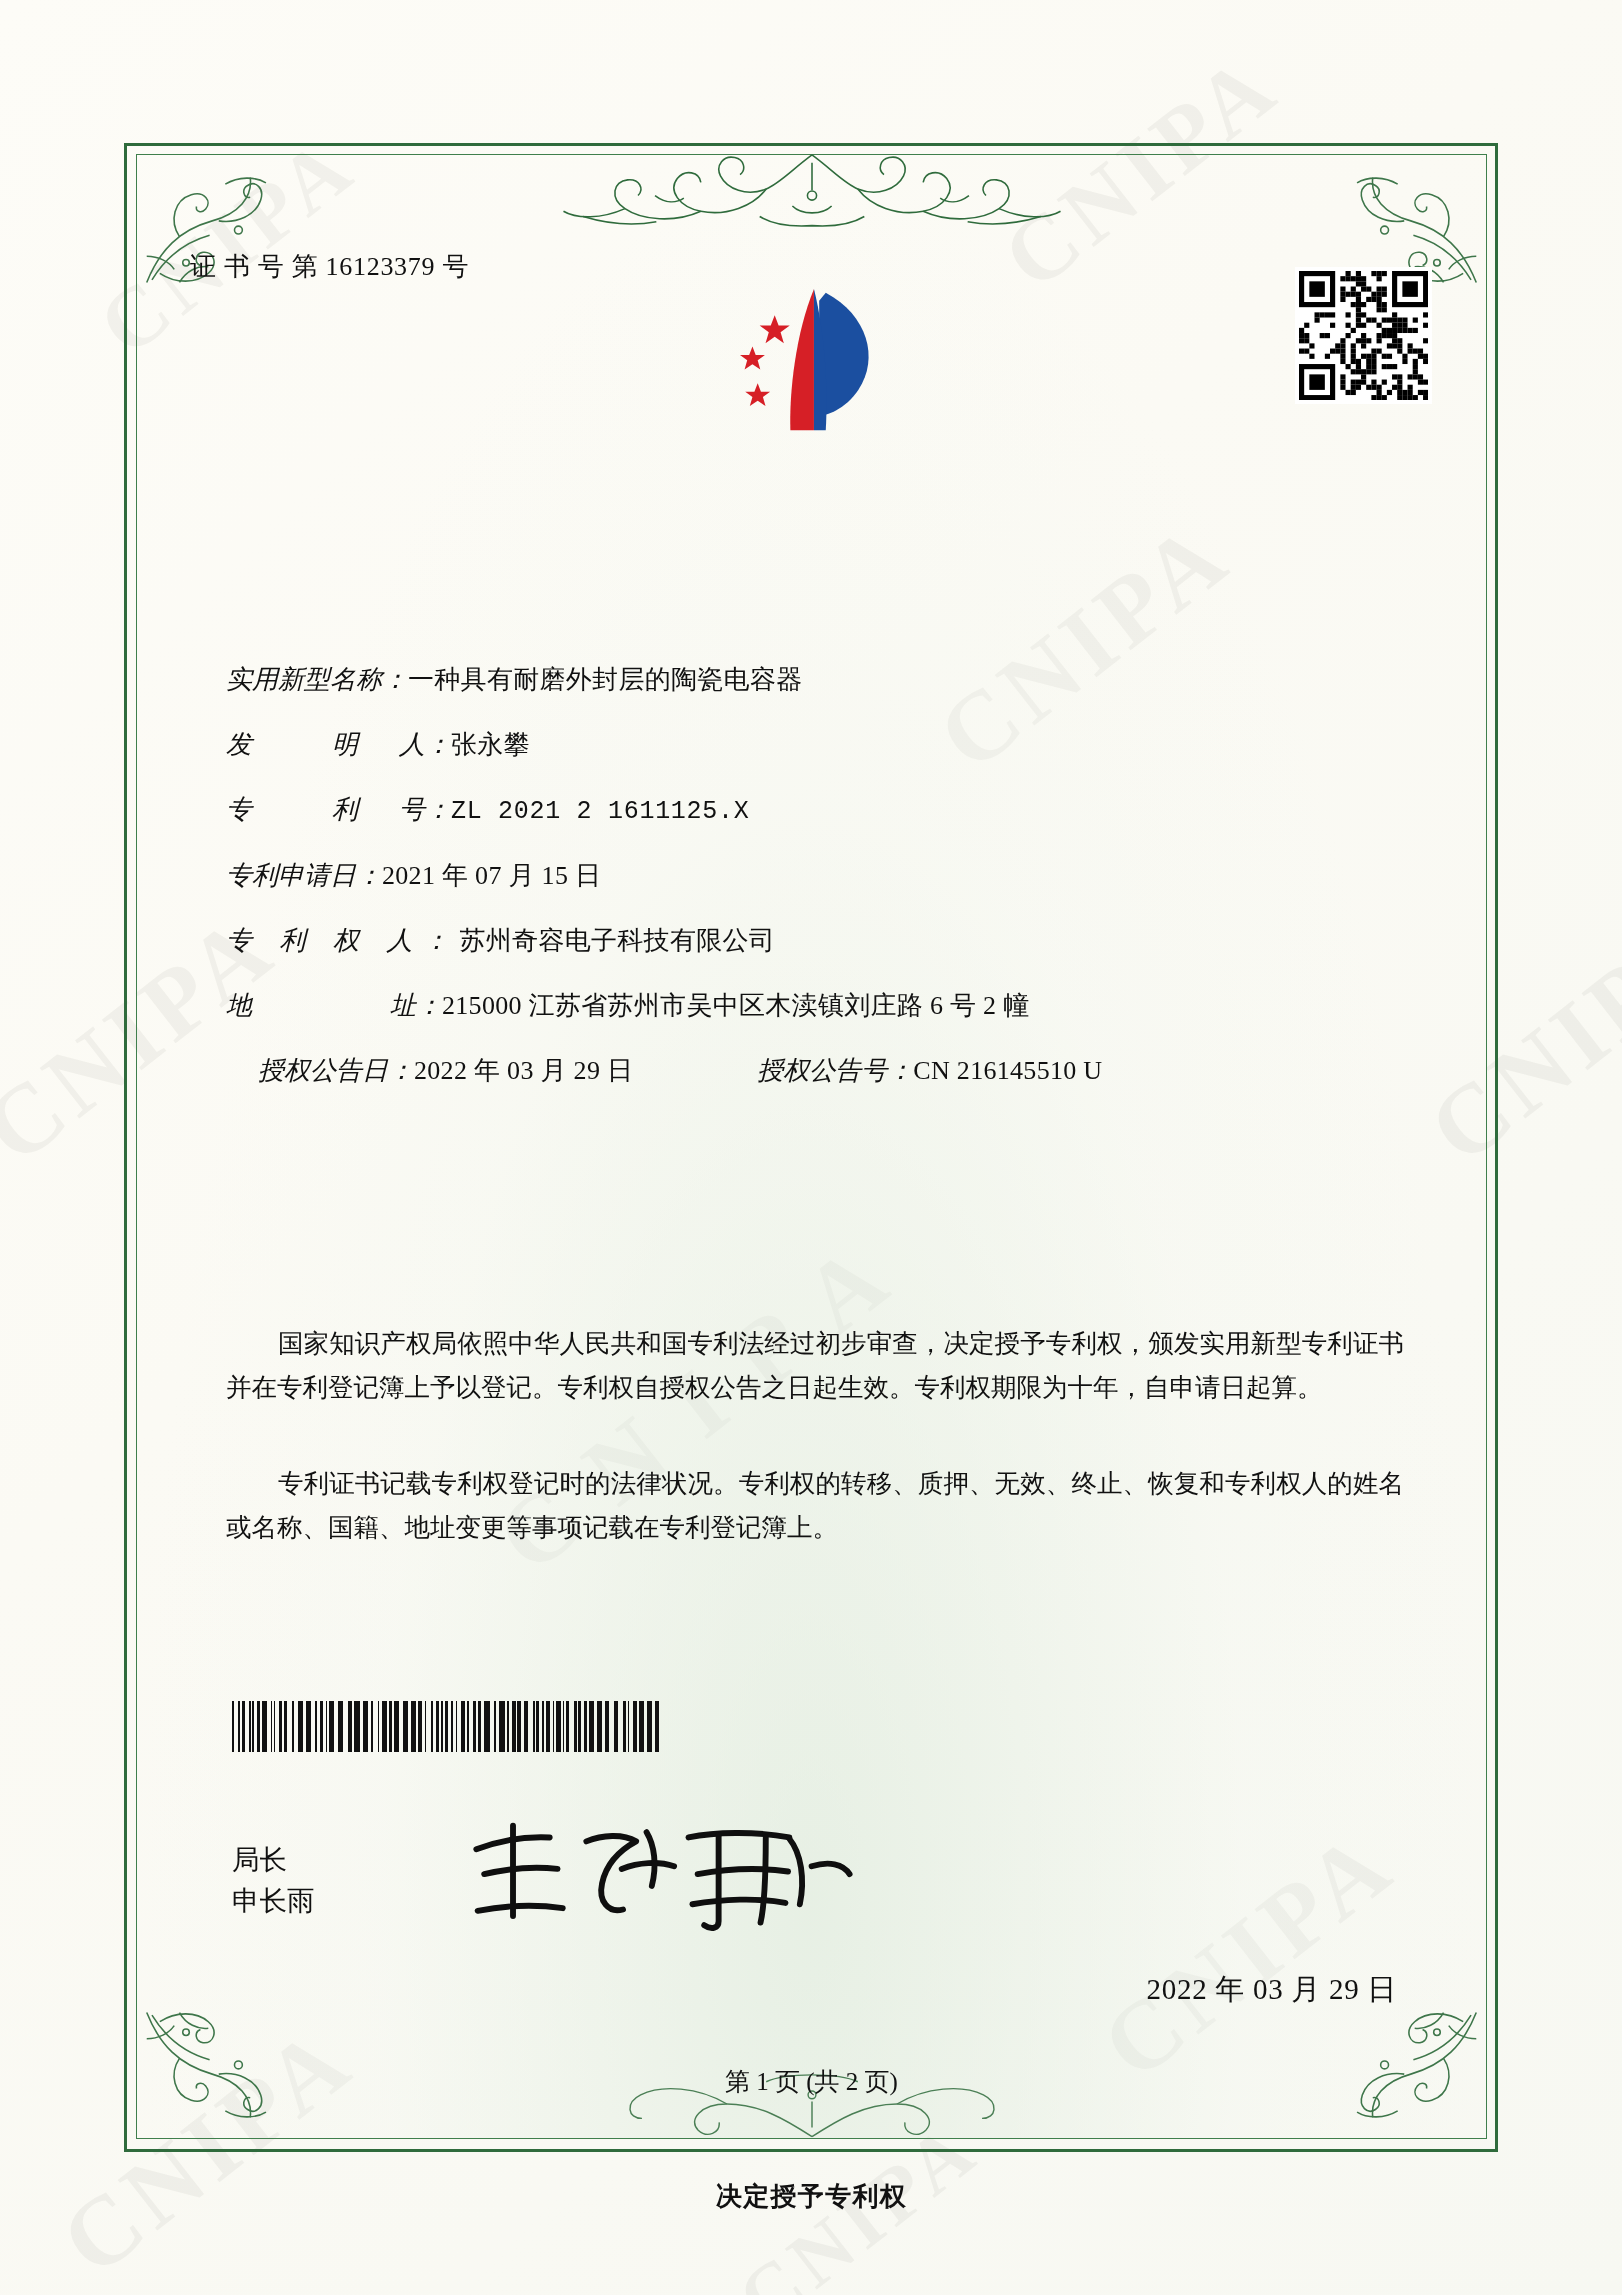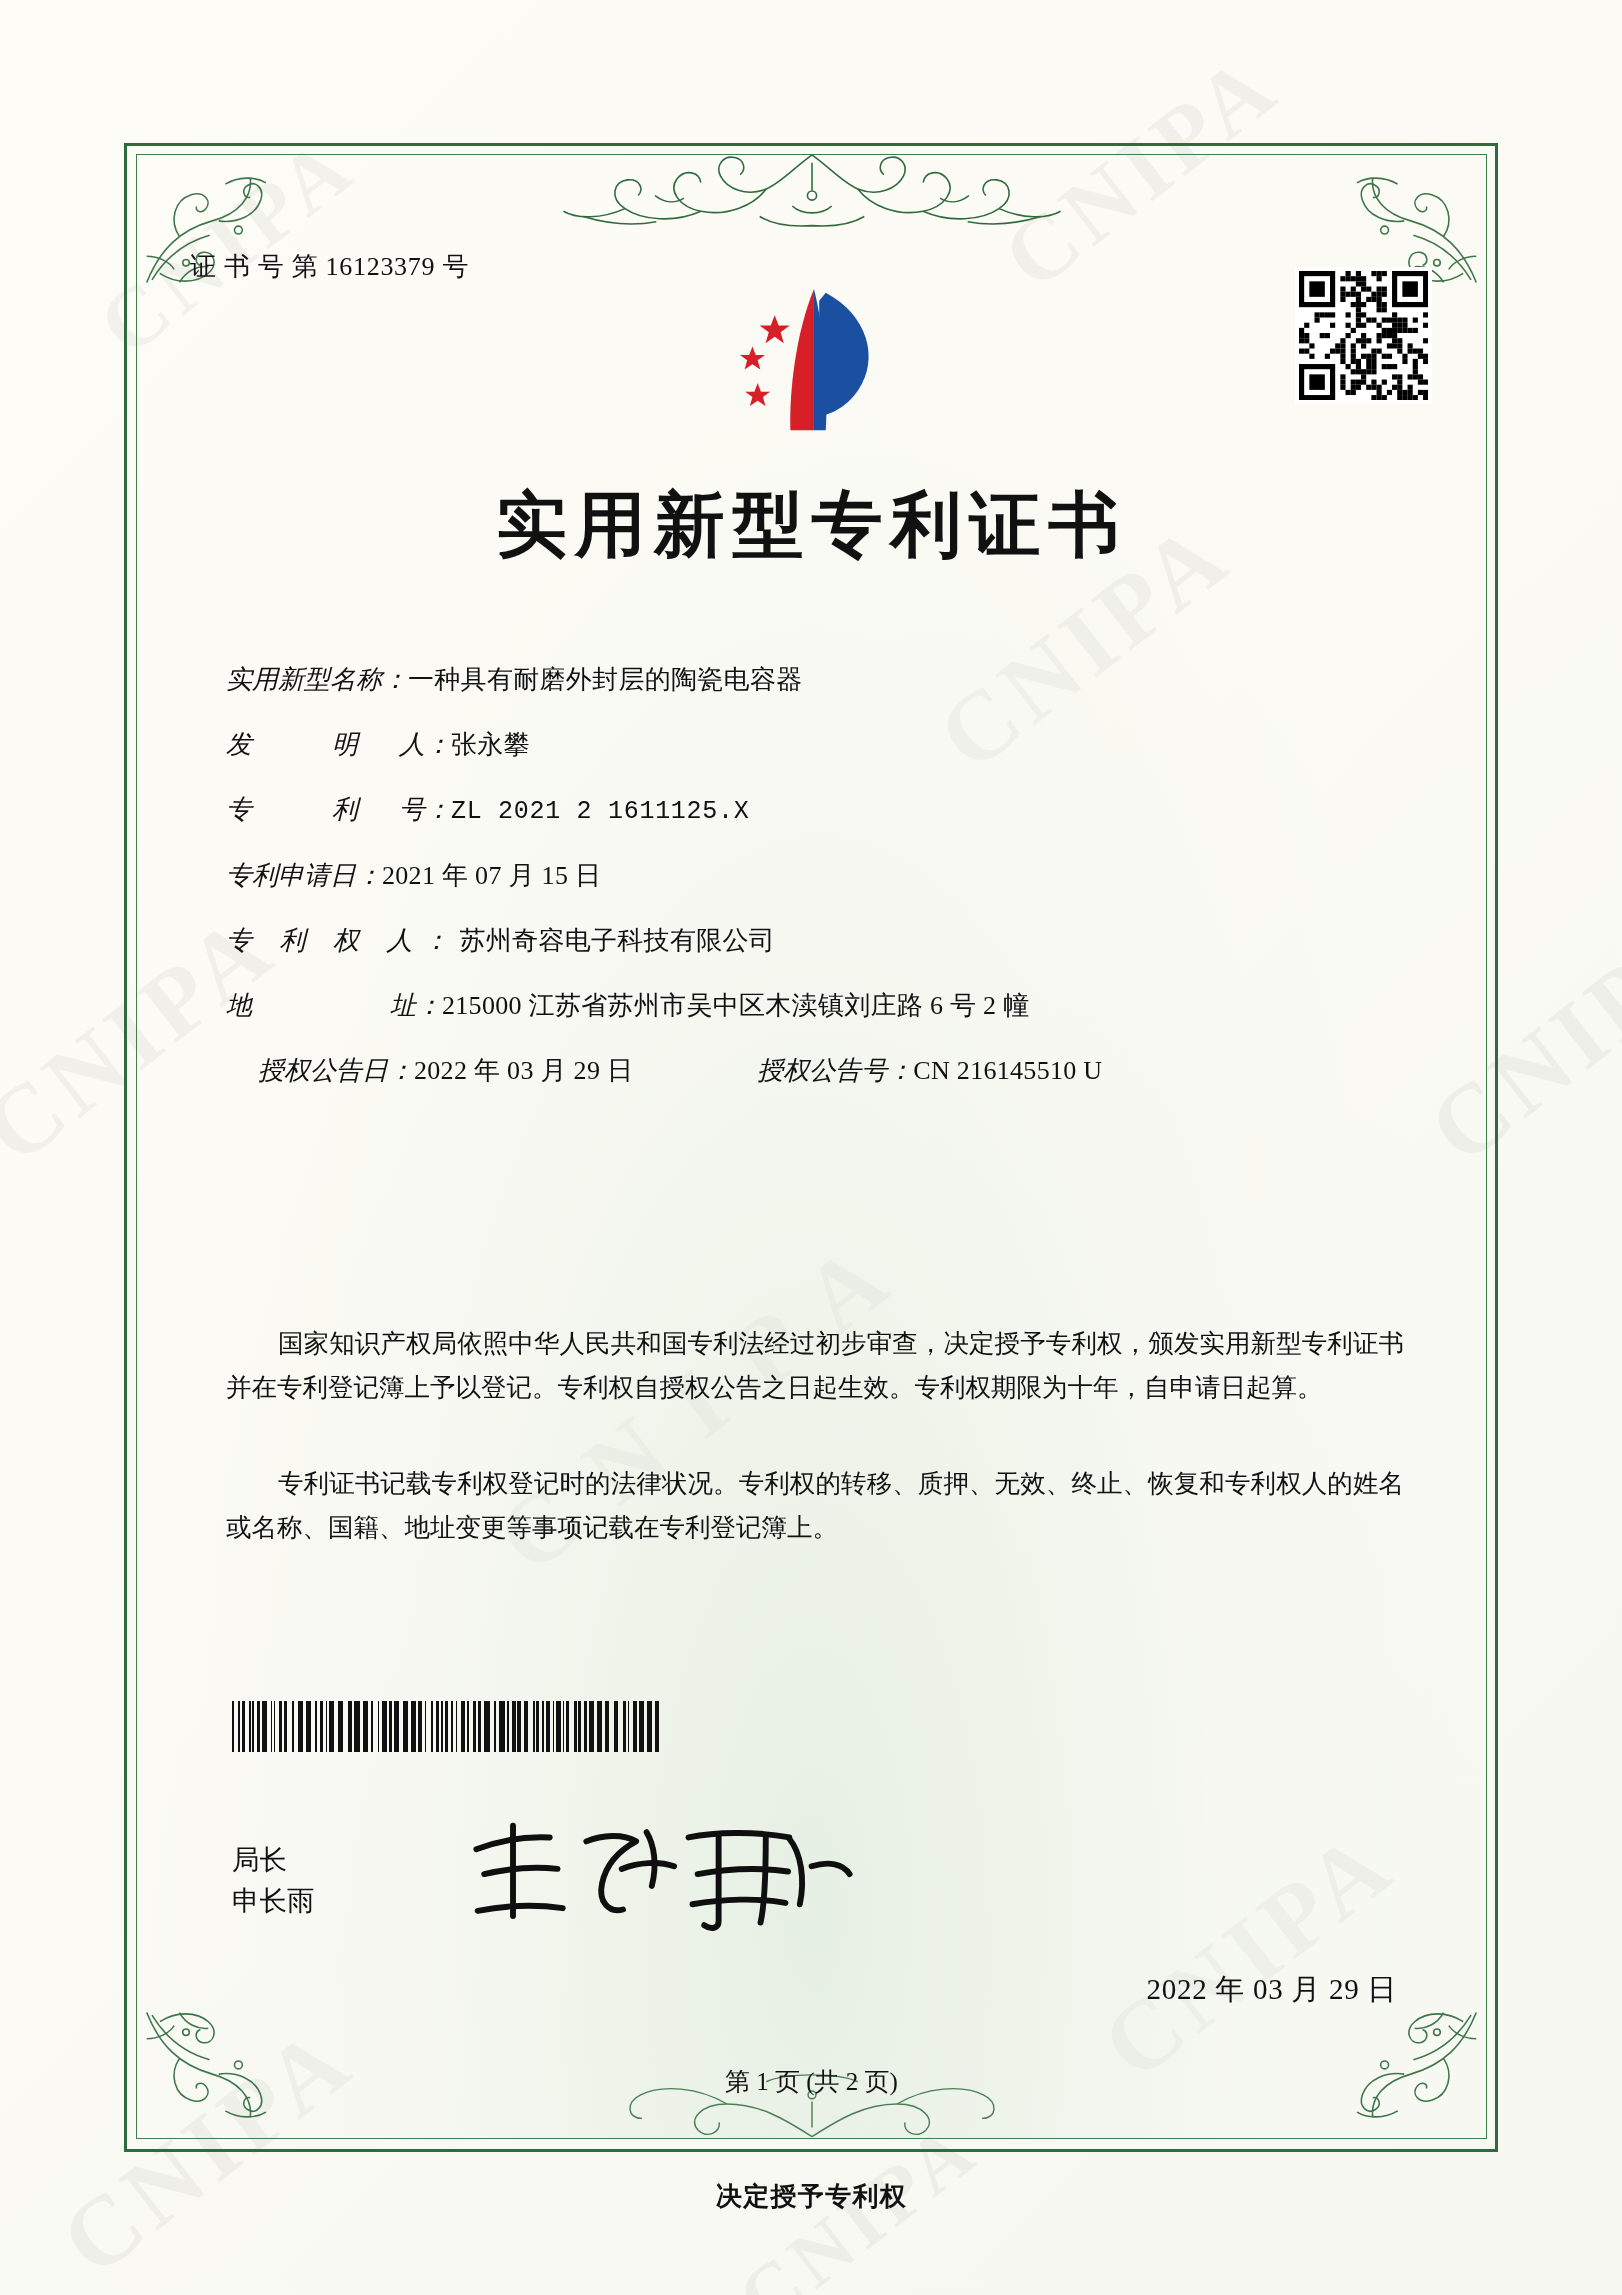--- a/index.html
+++ b/index.html
@@ -609,21 +609,20 @@
       <path d="M96 232 L236 232 L236 244 L96 244 Z" fill="#1b4fa0" opacity="0"></path>
 
       <g fill="#d61f26">
         <polygon points="108,52 114,68 131,68 117,78 122,95 108,85 94,95 99,78 85,68 102,68"></polygon>
         <polygon points="74,100 79,113 93,113 82,121 86,135 74,127 62,135 66,121 55,113 69,113"></polygon>
         <polygon points="82,156 87,169 101,169 90,177 94,191 82,183 70,191 74,177 63,169 77,169"></polygon>
       </g>
     </svg>
   </div>
 
-  <div class="title">实用新型专利证书</div>
 
   <div class="fields">
 
     <div class="field-row">
       <span class="field-label">实用新型名称：</span>
       <span class="field-value">一种具有耐磨外封层的陶瓷电容器</span>
     </div>
 
     <div class="field-row">
       <span class="field-label spaced-4">发</span>

